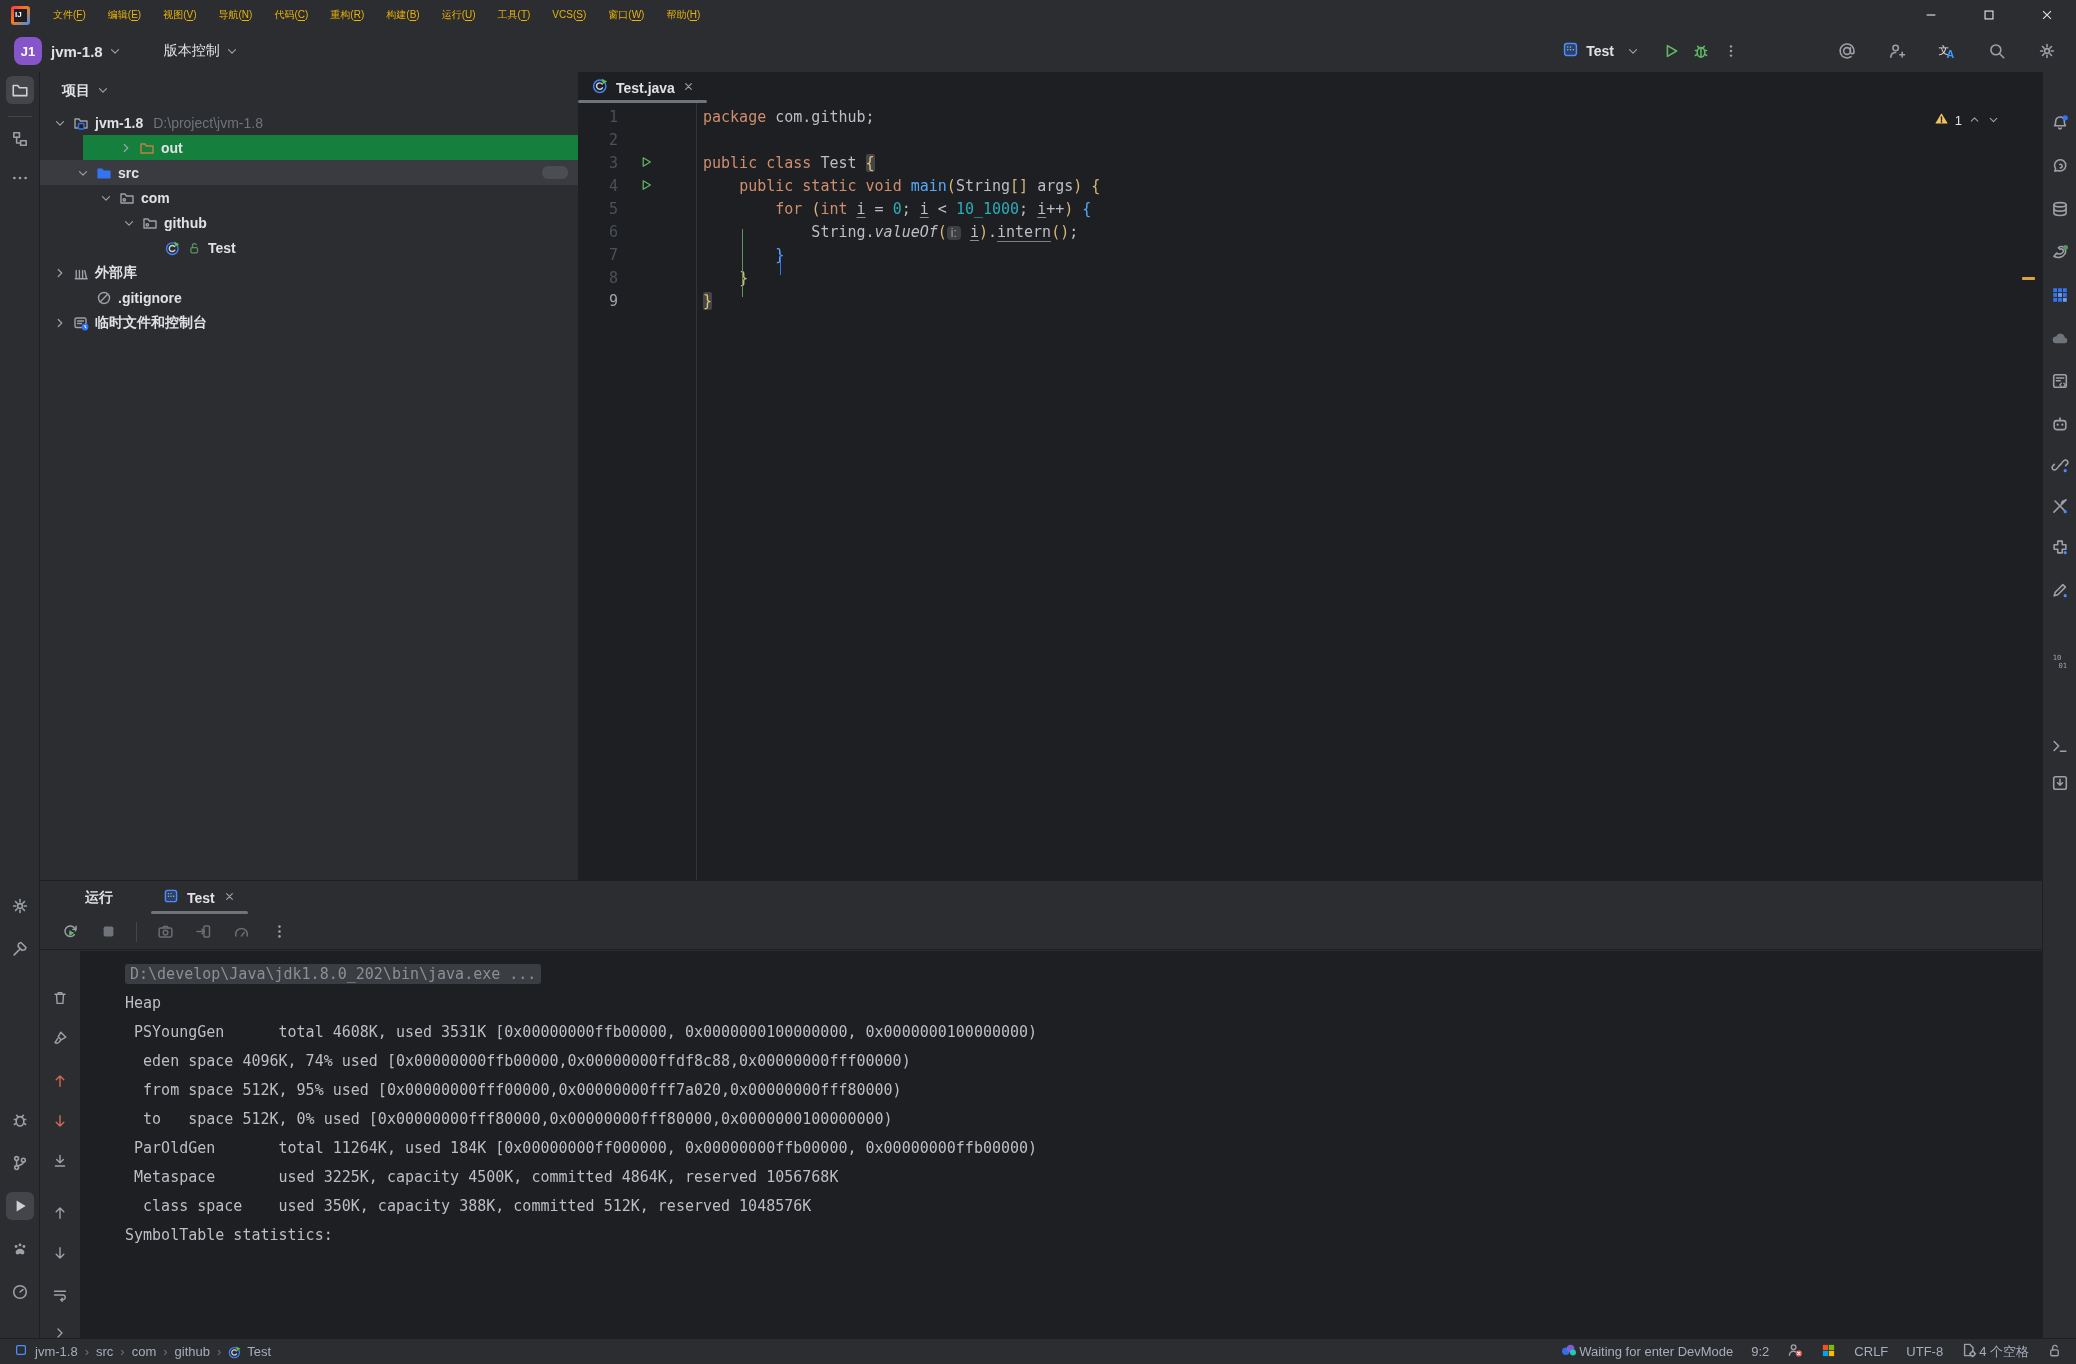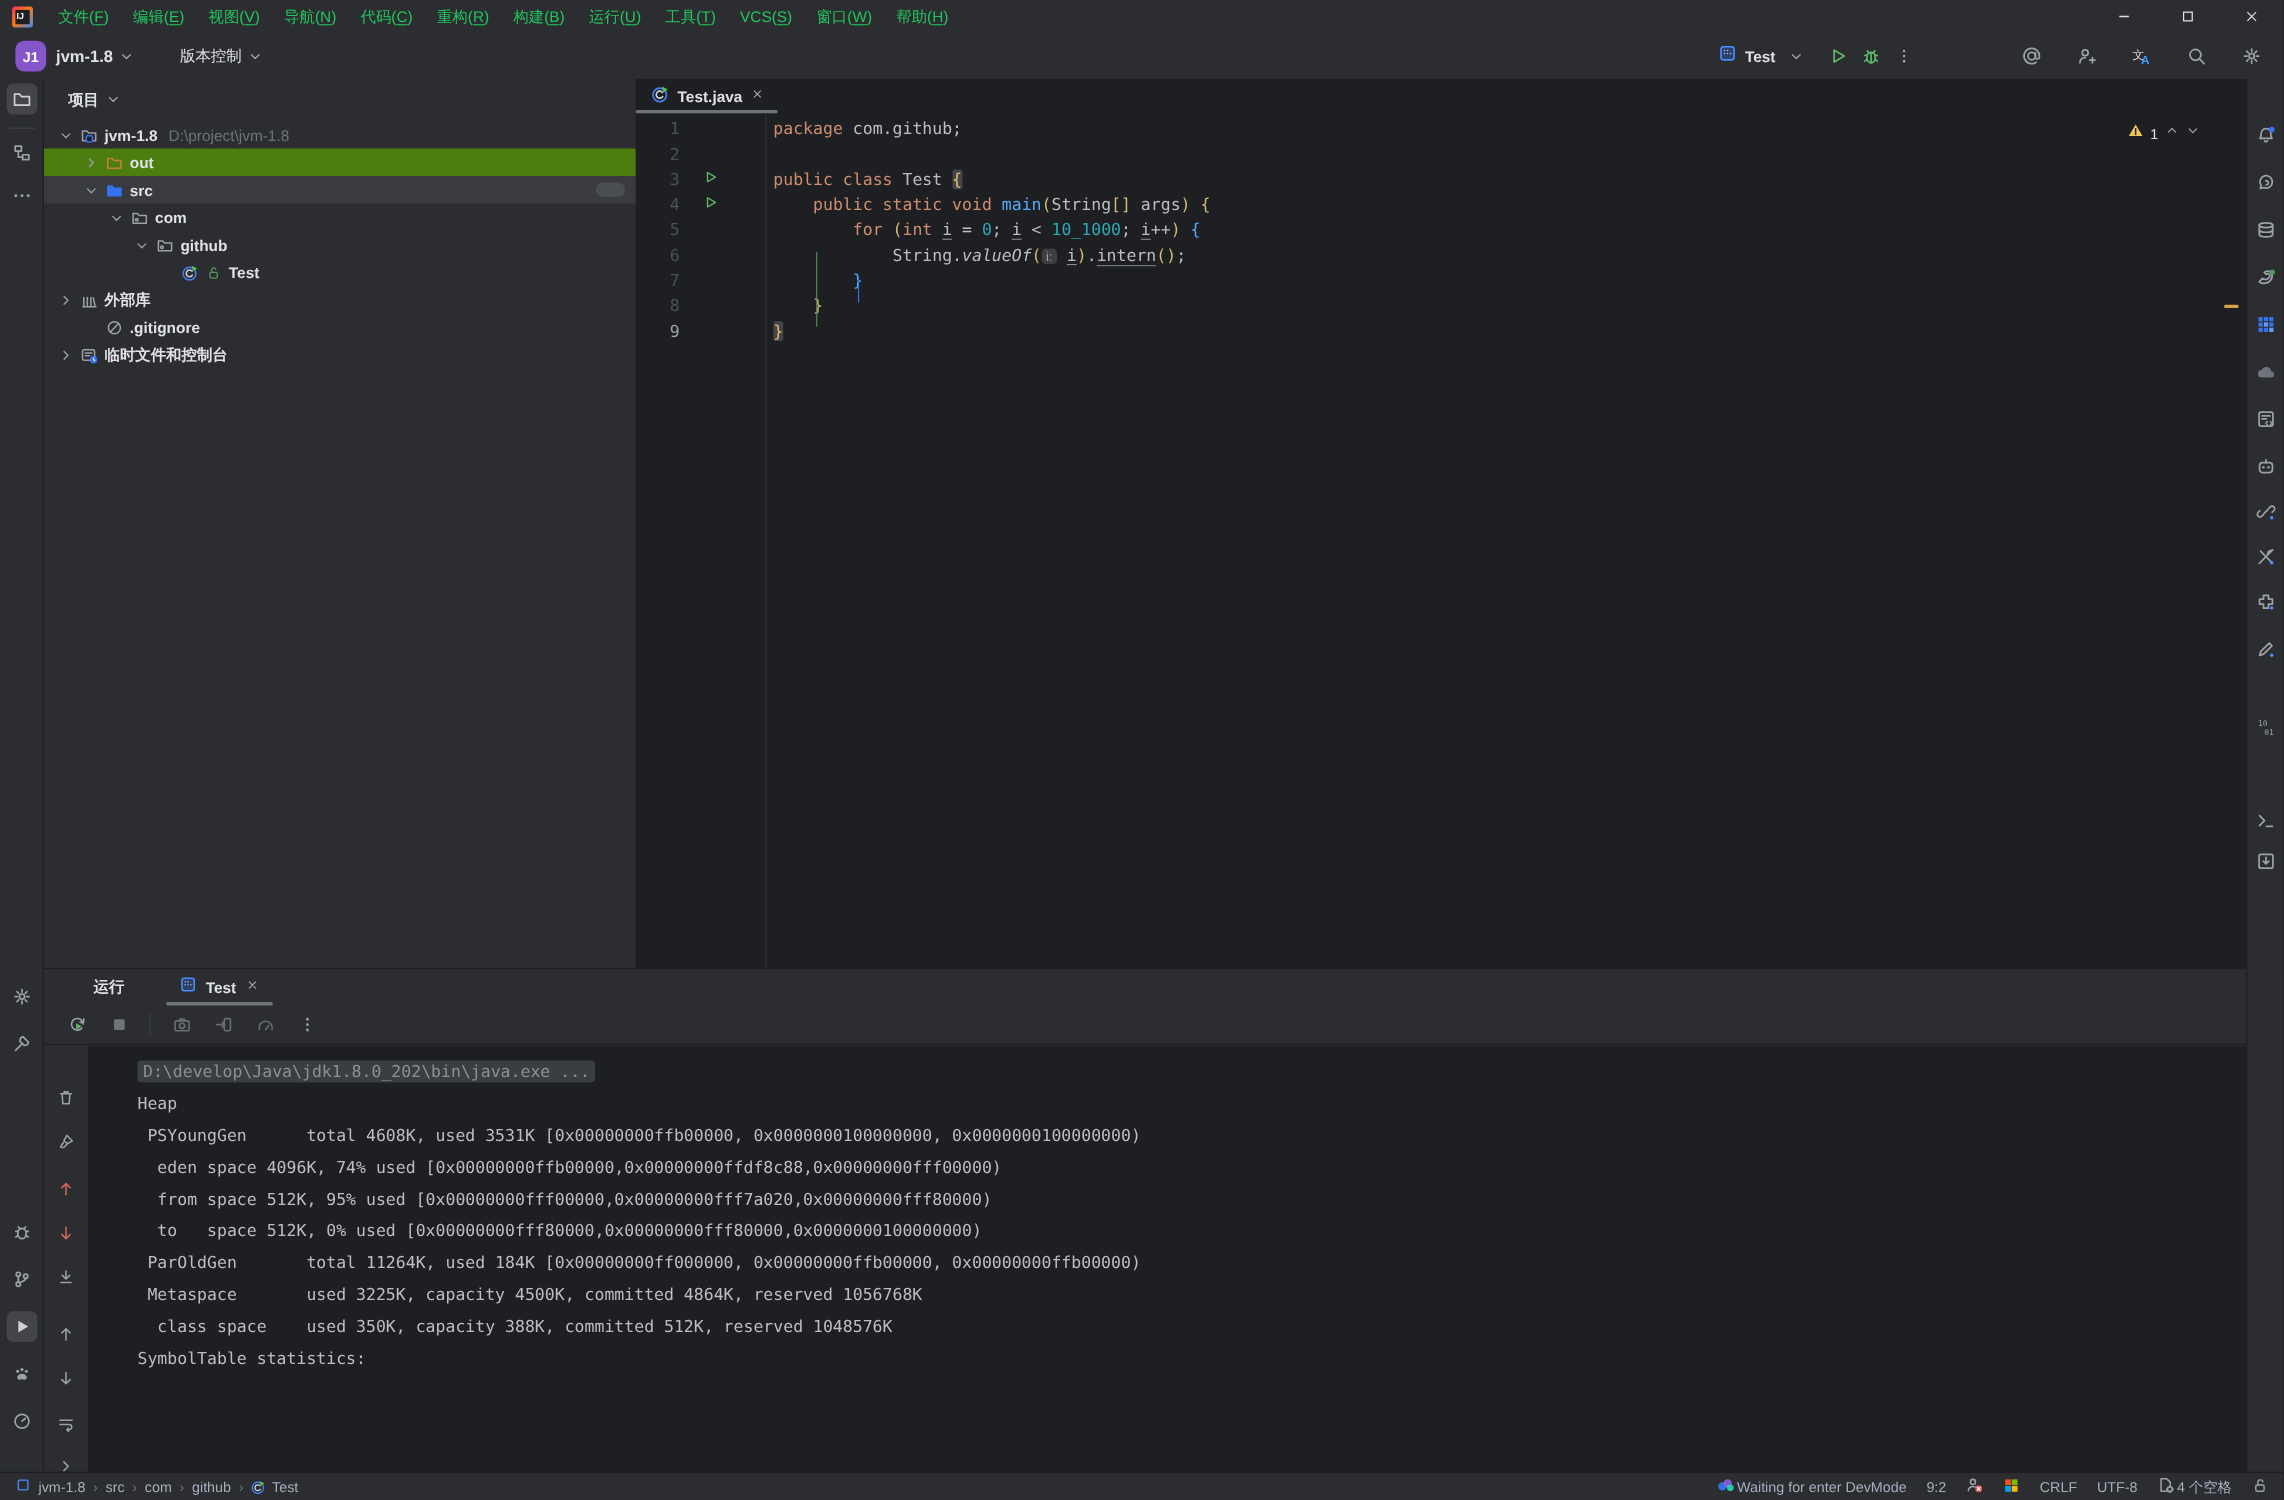--- a/index.html
+++ b/index.html
@@ -6,21 +6,21 @@
   html,body { background:#1E1F22; }
   body { font-family:"Liberation Sans", sans-serif; }
   #app { position:relative; width:2076px; height:1364px; background:#2B2D30; color:#DFE1E5; overflow:hidden; }
 
   
   .menubar { position:absolute; left:0; top:0; width:2076px; height:30px; display:flex; align-items:center; background:#2B2D30; }
   .logo { width:19px; height:19px; margin:0 12px 0 11px; border-radius:3px;
           background:linear-gradient(135deg,#FE315D 0%,#F97A12 45%,#3B8CFF 100%); position:relative; }
   .logo::after{ content:""; position:absolute; inset:3px; background:#1E1F22; }
   .logo::before{ content:"IJ"; position:absolute; z-index:2; left:4px; top:4px; font-size:8px; font-weight:bold; color:#fff; }
-  .menu-item { padding:0 11px; height:30px; line-height:30px; font-size:14px; color:#22c55e; cursor:default; }
+  .menu-item { padding:0 11px; height:30px; line-height:30px; font-size:10px; color:#eab308; cursor:default; }
   .menu-item u { text-decoration:underline; text-underline-offset:2px; }
   .win-controls { margin-left:auto; display:flex; }
   .win-btn { width:58px; height:30px; display:flex; align-items:center; justify-content:center; }
 
   
   .toolbar { position:absolute; left:0; top:30px; width:2076px; height:42px; display:flex; align-items:center; padding:0 14px; }
   .proj-badge { width:28px; height:28px; border-radius:8px; background:#8655CA; color:#fff; font-size:13px; font-weight:bold;
                 display:flex; align-items:center; justify-content:center; }
   .proj-name { margin-left:9px; font-size:15px; font-weight:bold; color:#DFE1E5; }
   .tb-chev { margin-left:5px; display:flex; }
@@ -39,21 +39,21 @@
   .stripe-r .stripe-ic { left:3px; }
   .stripe-ic.sel { background:#43454A; }
   .stripe-divider { position:absolute; left:8px; width:24px; height:1px; background:#43454A; }
 
   
   .project { position:absolute; left:40px; top:72px; width:538px; height:808px; background:#2B2D30; }
   .proj-head { height:38px; display:flex; align-items:center; padding-left:22px; font-size:14px; font-weight:bold; color:#DFE1E5; gap:6px; }
   .tree { font-size:14px; }
   .trow { height:25px; display:flex; align-items:center; color:#DFE1E5; white-space:nowrap; }
   .trow.sel { background:#393B40; }
-  .trow.out { background:#4d7c0f; }
+  .trow.out { background:#15803d;margin-left:43px; }
   .t-chev { width:20px; display:flex; justify-content:center; flex:none; }
   .t-ic { width:21px; display:flex; justify-content:center; flex:none; }
   .t-label { margin-left:4px; font-weight:bold; }
   .t-path { margin-left:10px; color:#6F737A; font-weight:normal; }
   .grip { position:absolute; right:10px; width:26px; height:13px; border-radius:6px; background:#4A4D52; }
 
   
   .editor { position:absolute; left:578px; top:72px; width:1464px; height:808px; background:#1E1F22; }
   .tabbar { height:31px; display:flex; align-items:flex-start; }
   .tab { height:31px; display:flex; align-items:center; gap:7px; padding:0 12px 0 14px; position:relative; }

